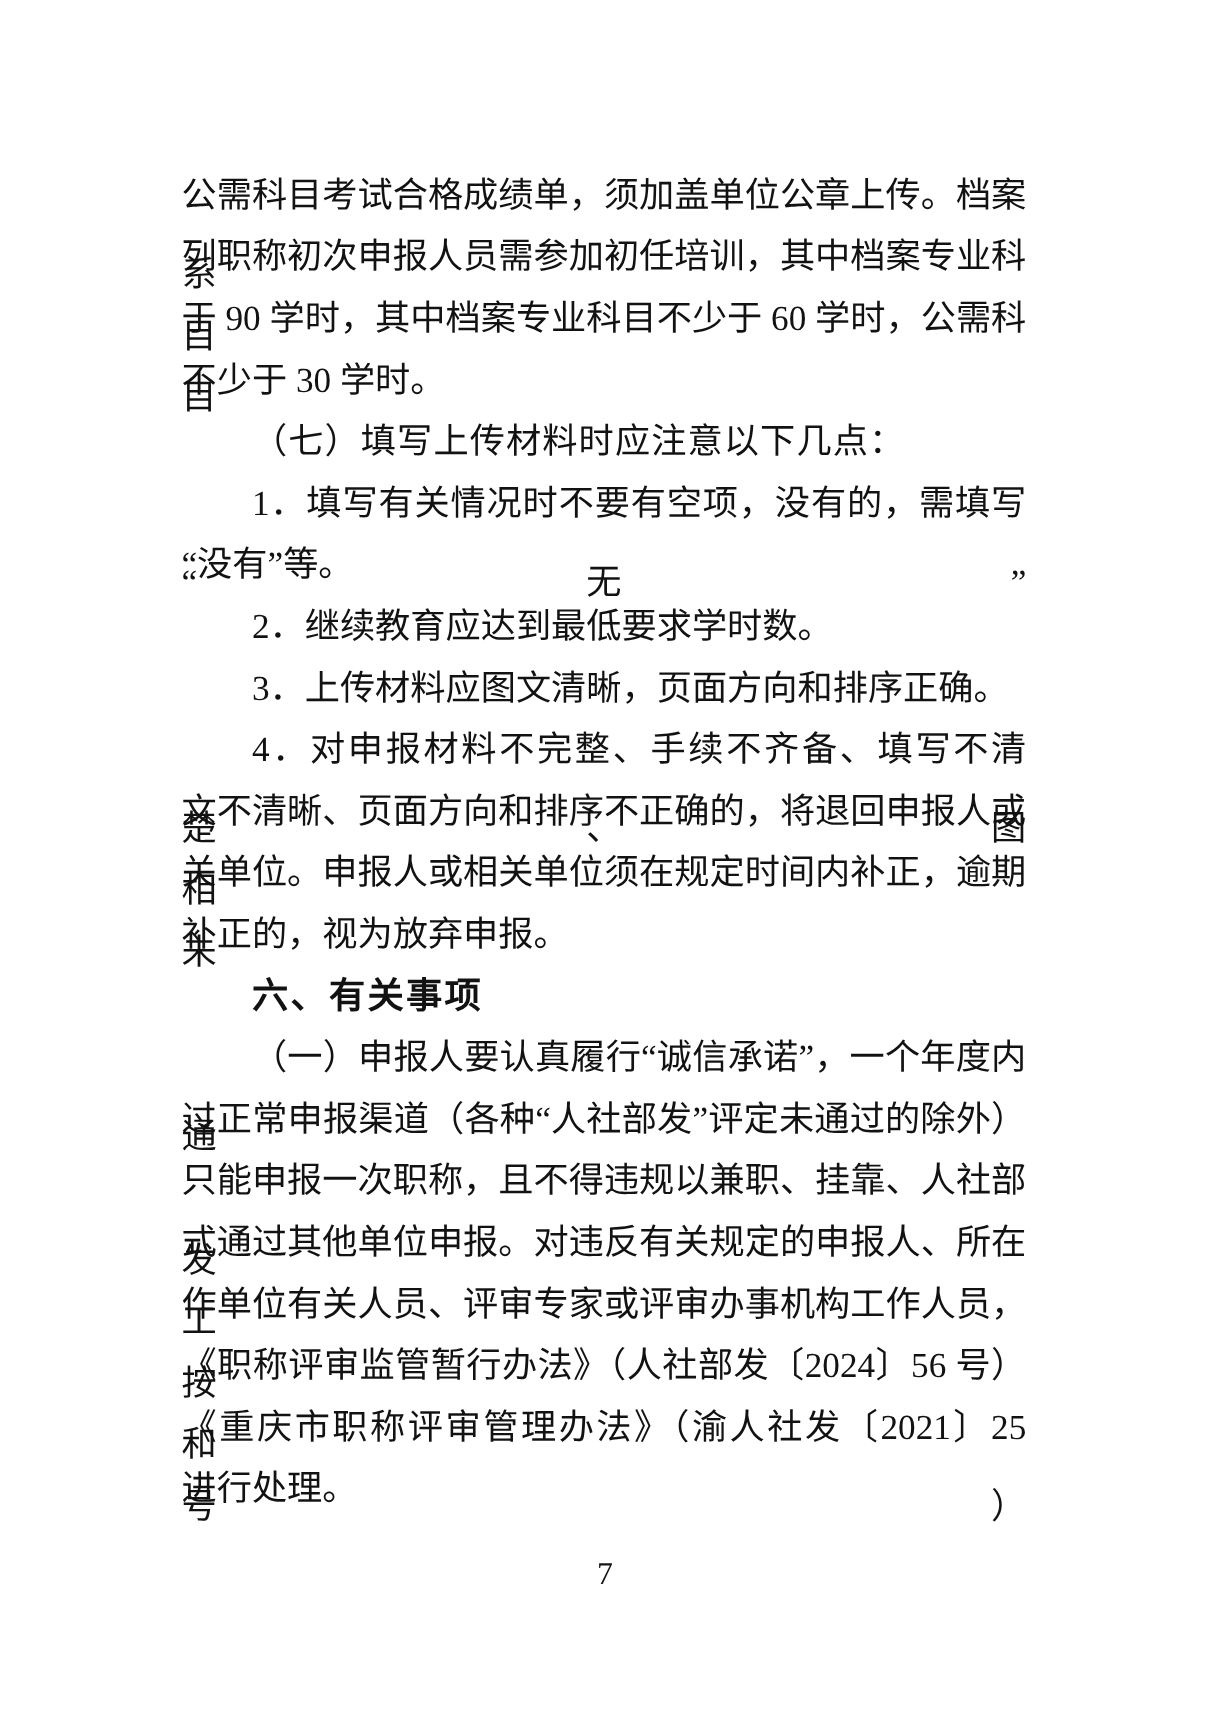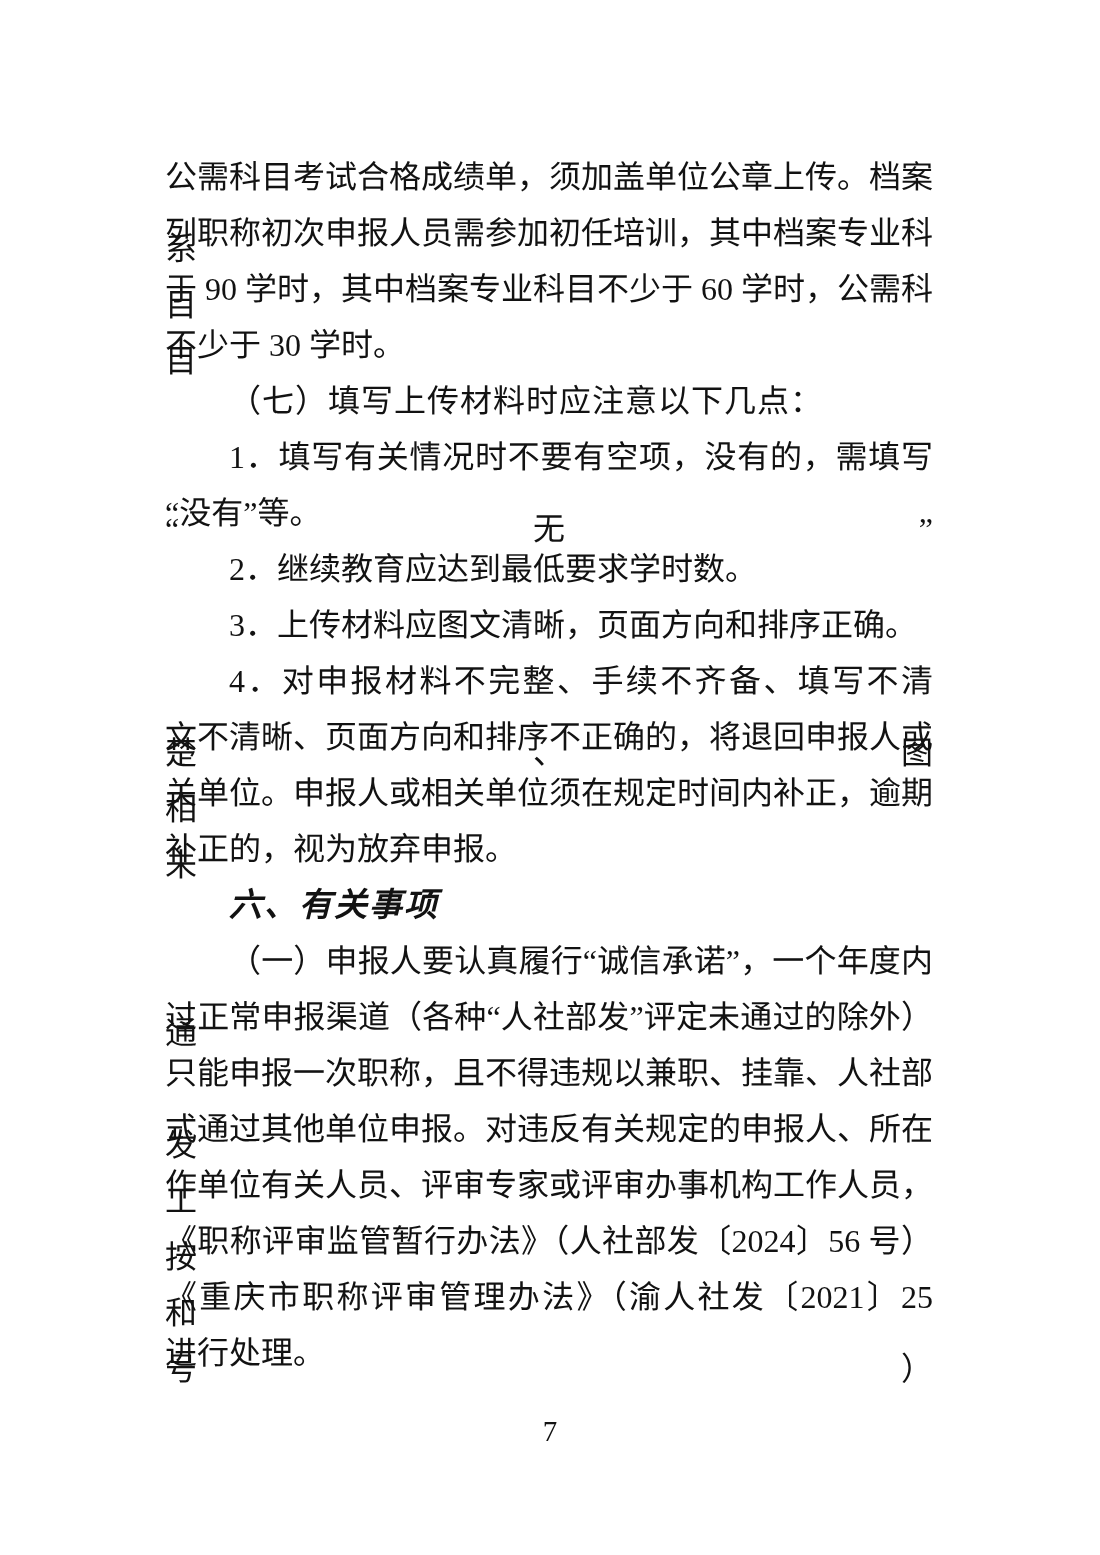--- a/index.html
+++ b/index.html
@@ -38,21 +38,20 @@
   }
   .p-heading-kai .text-line {
     font-weight: normal;
     letter-spacing: 1px;
   }
   .p-heading-hei .text-line {
     font-weight: bold;
     font-family: "Liberation Sans", sans-serif;
     font-size: 33px;
     letter-spacing: 2px;
-    font-style: italic;
   }
   .page-number {
     position: absolute;
     left: 0;
     right: 0;
     top: 1414px;
     text-align: center;
     font-size: 29px;
     line-height: 34px;
     font-family: "Liberation Serif", serif;

